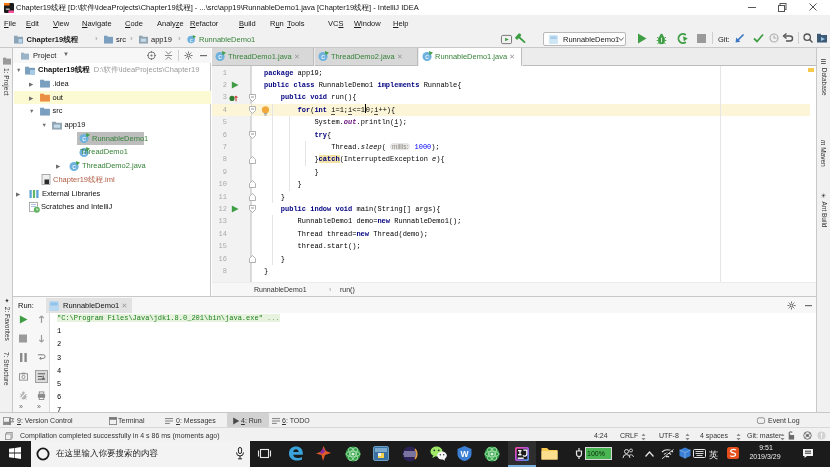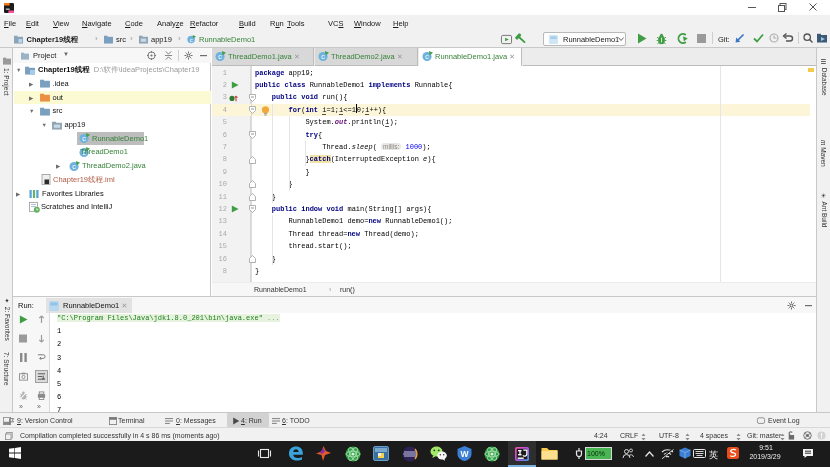--- a/index.html
+++ b/index.html
@@ -28,21 +28,21 @@
 
 #tabsrow { left:212px; top:48px; width:604px; height:18px; background:#ececec; }
 .tab { position:absolute; top:0; height:18px; font-size:7.5px; color:#368239; background:#d8d8d8; border-right:1px solid #bcbcbc; border-bottom:1px solid #bcbcbc; white-space:nowrap; line-height:17px; padding-left:16px; }
 .tab.active { background:#fff; border-bottom:none; }
 .tabfill { position:absolute; top:0; height:18px; border-bottom:1px solid #bcbcbc; background:#ececec; }
 .tabx { color:#9a9a9a; font-size:7px; }
 #editorbg { left:212px; top:66px; width:604px; height:216px; background:#fff; }
 #gutter { left:212px; top:66px; width:39px; height:216px; background:#f2f2f2; border-right:1px solid #d8d8d8; }
 #curline { left:212px; top:103.8px; width:598px; height:12.4px; background:#fcf5d7; }
 #marginline { left:720px; top:66px; width:1px; height:216px; background:#e6e6e6; }
-.cl { position:absolute; left:255px; line-height:12.4px; font-family:"Liberation Mono",monospace; font-size:7px; white-space:pre; color:#000; }
+.cl { position:absolute; left:264px; line-height:12.4px; font-family:"Liberation Mono",monospace; font-size:7px; white-space:pre; color:#000; }
 .ln { position:absolute; left:212px; width:15px; text-align:right; line-height:12.4px; font-family:"Liberation Mono",monospace; font-size:7px; color:#a9a9a9; }
 .k { color:#000080; font-weight:bold; }
 .n { color:#0000ff; }
 .fld { color:#660e7a; font-style:italic; font-weight:bold; }
 .it { font-style:italic; }
 .iuse { border-bottom:0.8px solid #555; }
 .caret { display:inline-block; width:1px; height:9px; background:#000; vertical-align:-1.5px; }
 .hint { background:#e7e7e7; color:#8f897f; border-radius:3.5px; padding:0 2px; font-family:"Liberation Sans",sans-serif; font-size:6.5px; }
 .foldsvg { position:absolute; left:248.5px; }
 #crumbsbot { left:212px; top:282px; width:604px; height:14px; background:#f7f7f7; font-size:7px; color:#333; border-top:1px solid #ececec;}
@@ -65,20 +65,21 @@
 </head>
 <body>
 
 <div class="abs" id="titlebar">
   <svg style="left:4px;top:2.5px" width="10" height="10" viewBox="0 0 16 16">
       <rect width="16" height="16" rx="2" fill="#1b1b1b"></rect>
       <path d="M0 0 h9 v4 h-9 z" fill="#f97a12"></path>
       <path d="M16 16 h-9 v-4 h9 z" fill="#fc4f9e"></path>
       <rect x="3" y="9" width="6" height="1.6" fill="#fff"></rect>
     </svg>
+  <span class="abs" style="left:16px;top:3px">Chapter19线程 [D:\软件\IdeaProjects\Chapter19线程] - ...\src\app19\RunnableDemo1.java [Chapter19线程] - IntelliJ IDEA</span>
   <svg style="left:748px;top:7px" width="9" height="2">
       <rect width="8" height="1" fill="#555"></rect>
     </svg>
   <svg style="left:778px;top:3px" width="9" height="9">
       <rect x="2" y="0.5" width="6" height="6" fill="none" stroke="#555" stroke-width="1"></rect>
       <rect x="0.5" y="2.5" width="6" height="6" fill="#fff" stroke="#555" stroke-width="1"></rect>
     </svg>
   <svg style="left:809px;top:3px" width="9" height="9">
       <path d="M0.5 0.5 L7.5 7.5 M7.5 0.5 L0.5 7.5" stroke="#555" stroke-width="1"></path>
     </svg>
@@ -290,21 +291,21 @@
       <rect x="1" y="0.5" width="8" height="10" fill="#efefef" stroke="#9a9a9a" stroke-width="0.8"></rect>
       <rect x="3.5" y="5.5" width="4.5" height="4.5" fill="#2b2b2b"></rect>
     </svg>
     <div class="trow" style="left:53px;top:172.8px"><span style="color:#b05a42">Chapter19线程.iml</span></div>
     <span class="arr" style="left:16px;top:190.5px">▶</span>
     <svg style="left:29px;top:188.5px" width="10" height="10" viewBox="0 0 10 10">
       <rect x="0.5" y="1" width="2.2" height="8" fill="#56a0d3"></rect>
       <rect x="3.9" y="1" width="2.2" height="8" fill="#62b562"></rect>
       <rect x="7.3" y="1" width="2.2" height="8" fill="#56a0d3"></rect>
     </svg>
-    <div class="trow" style="left:42px;top:186.5px">Favorites Libraries</div>
+    <div class="trow" style="left:42px;top:186.5px">External Libraries</div>
     <svg style="left:29px;top:201.7px" width="11" height="11" viewBox="0 0 11 11">
       <rect x="0.5" y="0.5" width="8" height="9" fill="#fff" stroke="#9a9a9a" stroke-width="0.8"></rect>
       <path d="M2 2.5 h5 M2 4.5 h5" stroke="#9ab4d6" stroke-width="0.8"></path>
       <circle cx="7.8" cy="7.8" r="3" fill="#62b562"></circle>
       <path d="M7.8 6.3 V7.8 H9.2" stroke="#fff" stroke-width="0.8" fill="none"></path>
     </svg>
     <div class="trow" style="left:41px;top:200.2px">Scratches and IntelliJ</div>
   </div>
 
 <div class="abs" id="tabsrow">
@@ -516,20 +517,30 @@
       <circle cx="5" cy="5" r="4.5" fill="#d2d2d2"></circle>
       <rect x="4.4" y="2.3" width="1.2" height="3.6" fill="#fff"></rect>
       <rect x="4.4" y="6.7" width="1.2" height="1.2" fill="#fff"></rect>
     </svg>
 </div>
 
 <div class="abs" id="taskbar">
   <svg style="left:9px;top:6px" width="12" height="12" viewBox="0 0 12 12">
       <path d="M0 1.7 L5.4 1 V5.6 H0 Z M6 0.9 L12 0 V5.6 H6 Z M0 6.4 H5.4 V11 L0 10.3 Z M6 6.4 H12 V12 L6 11.1 Z" fill="#fff"></path>
     </svg>
+  <div id="searchbox">
+    <svg style="left:5px;top:6px" width="14" height="14" viewBox="0 0 14 14">
+        <circle cx="7" cy="7" r="5.6" fill="none" stroke="#1a1a1a" stroke-width="1.8"></circle>
+      </svg>
+    <span style="position:absolute;left:25px;top:7px">在这里输入你要搜索的内容</span>
+    <svg style="left:204px;top:6px" width="10" height="13" viewBox="0 0 10 13">
+        <rect x="3.4" y="0.5" width="3.2" height="6" rx="1.6" fill="none" stroke="#222" stroke-width="1"></rect>
+        <path d="M1.5 5.5 a3.5 3.5 0 0 0 7 0 M5 9 v2.5 M3 11.8 h4" fill="none" stroke="#222" stroke-width="1"></path>
+      </svg>
+  </div>
 </div>
 <div id="tbicons">
     <svg style="left:258px;top:447px" width="13" height="13" viewBox="0 0 13 13">
       <rect x="2.5" y="2.5" width="8" height="8" fill="none" stroke="#e8e8e8" stroke-width="1.1"></rect>
       <path d="M0.5 3.5 v6 M12.5 3.5 v6" stroke="#e8e8e8" stroke-width="1.1"></path>
     </svg>
     <svg style="left:288px;top:445px" width="16" height="16" viewBox="0 0 16 16">
       <path d="M1 8.5 C1 4 4 1.5 8 1.5 C12 1.5 14.8 4.2 14.8 8 V9.8 H5.2 C5.6 12 7.4 13 9.6 13 C11.2 13 12.8 12.6 14 11.9 V14.4 C12.6 15.2 10.8 15.5 9 15.5 C4.4 15.5 1 12.8 1 8.5 Z M5.2 7 H10.6 C10.5 5.2 9.5 4.2 8 4.2 C6.4 4.2 5.5 5.3 5.2 7 Z" fill="#3aa3dc"></path>
     </svg>
     <svg style="left:316px;top:446px" width="15" height="15" viewBox="0 0 15 15">

